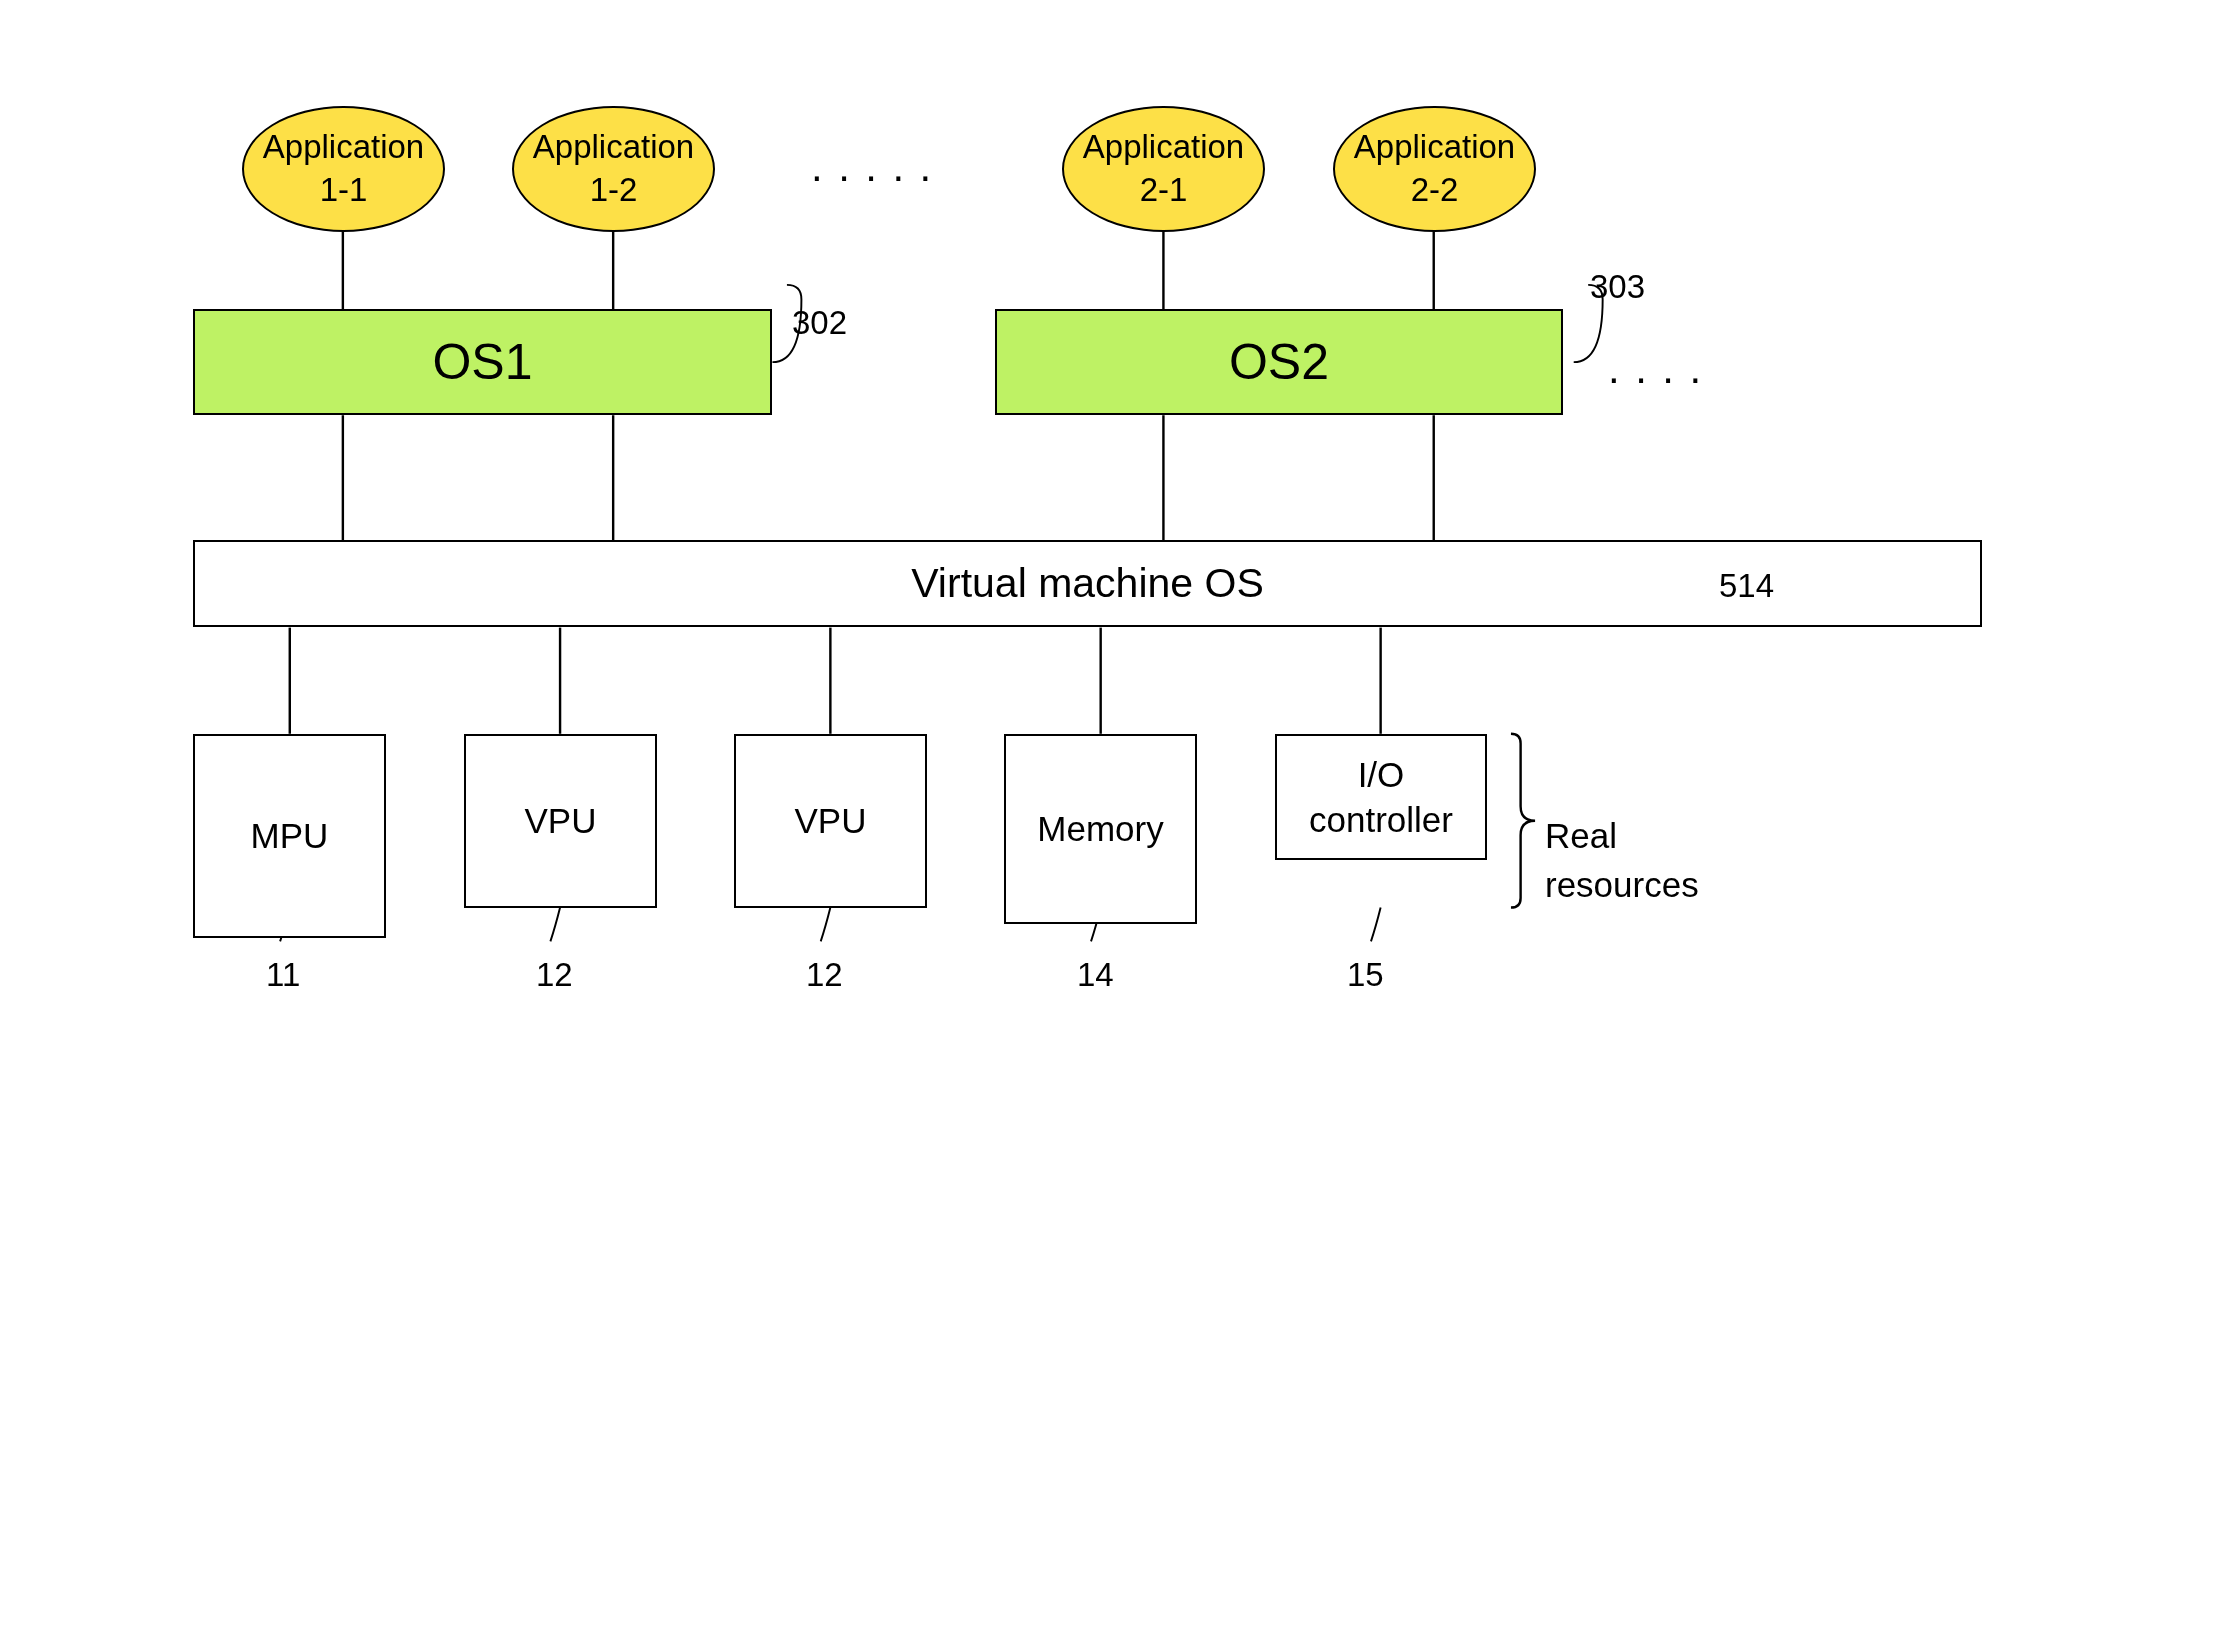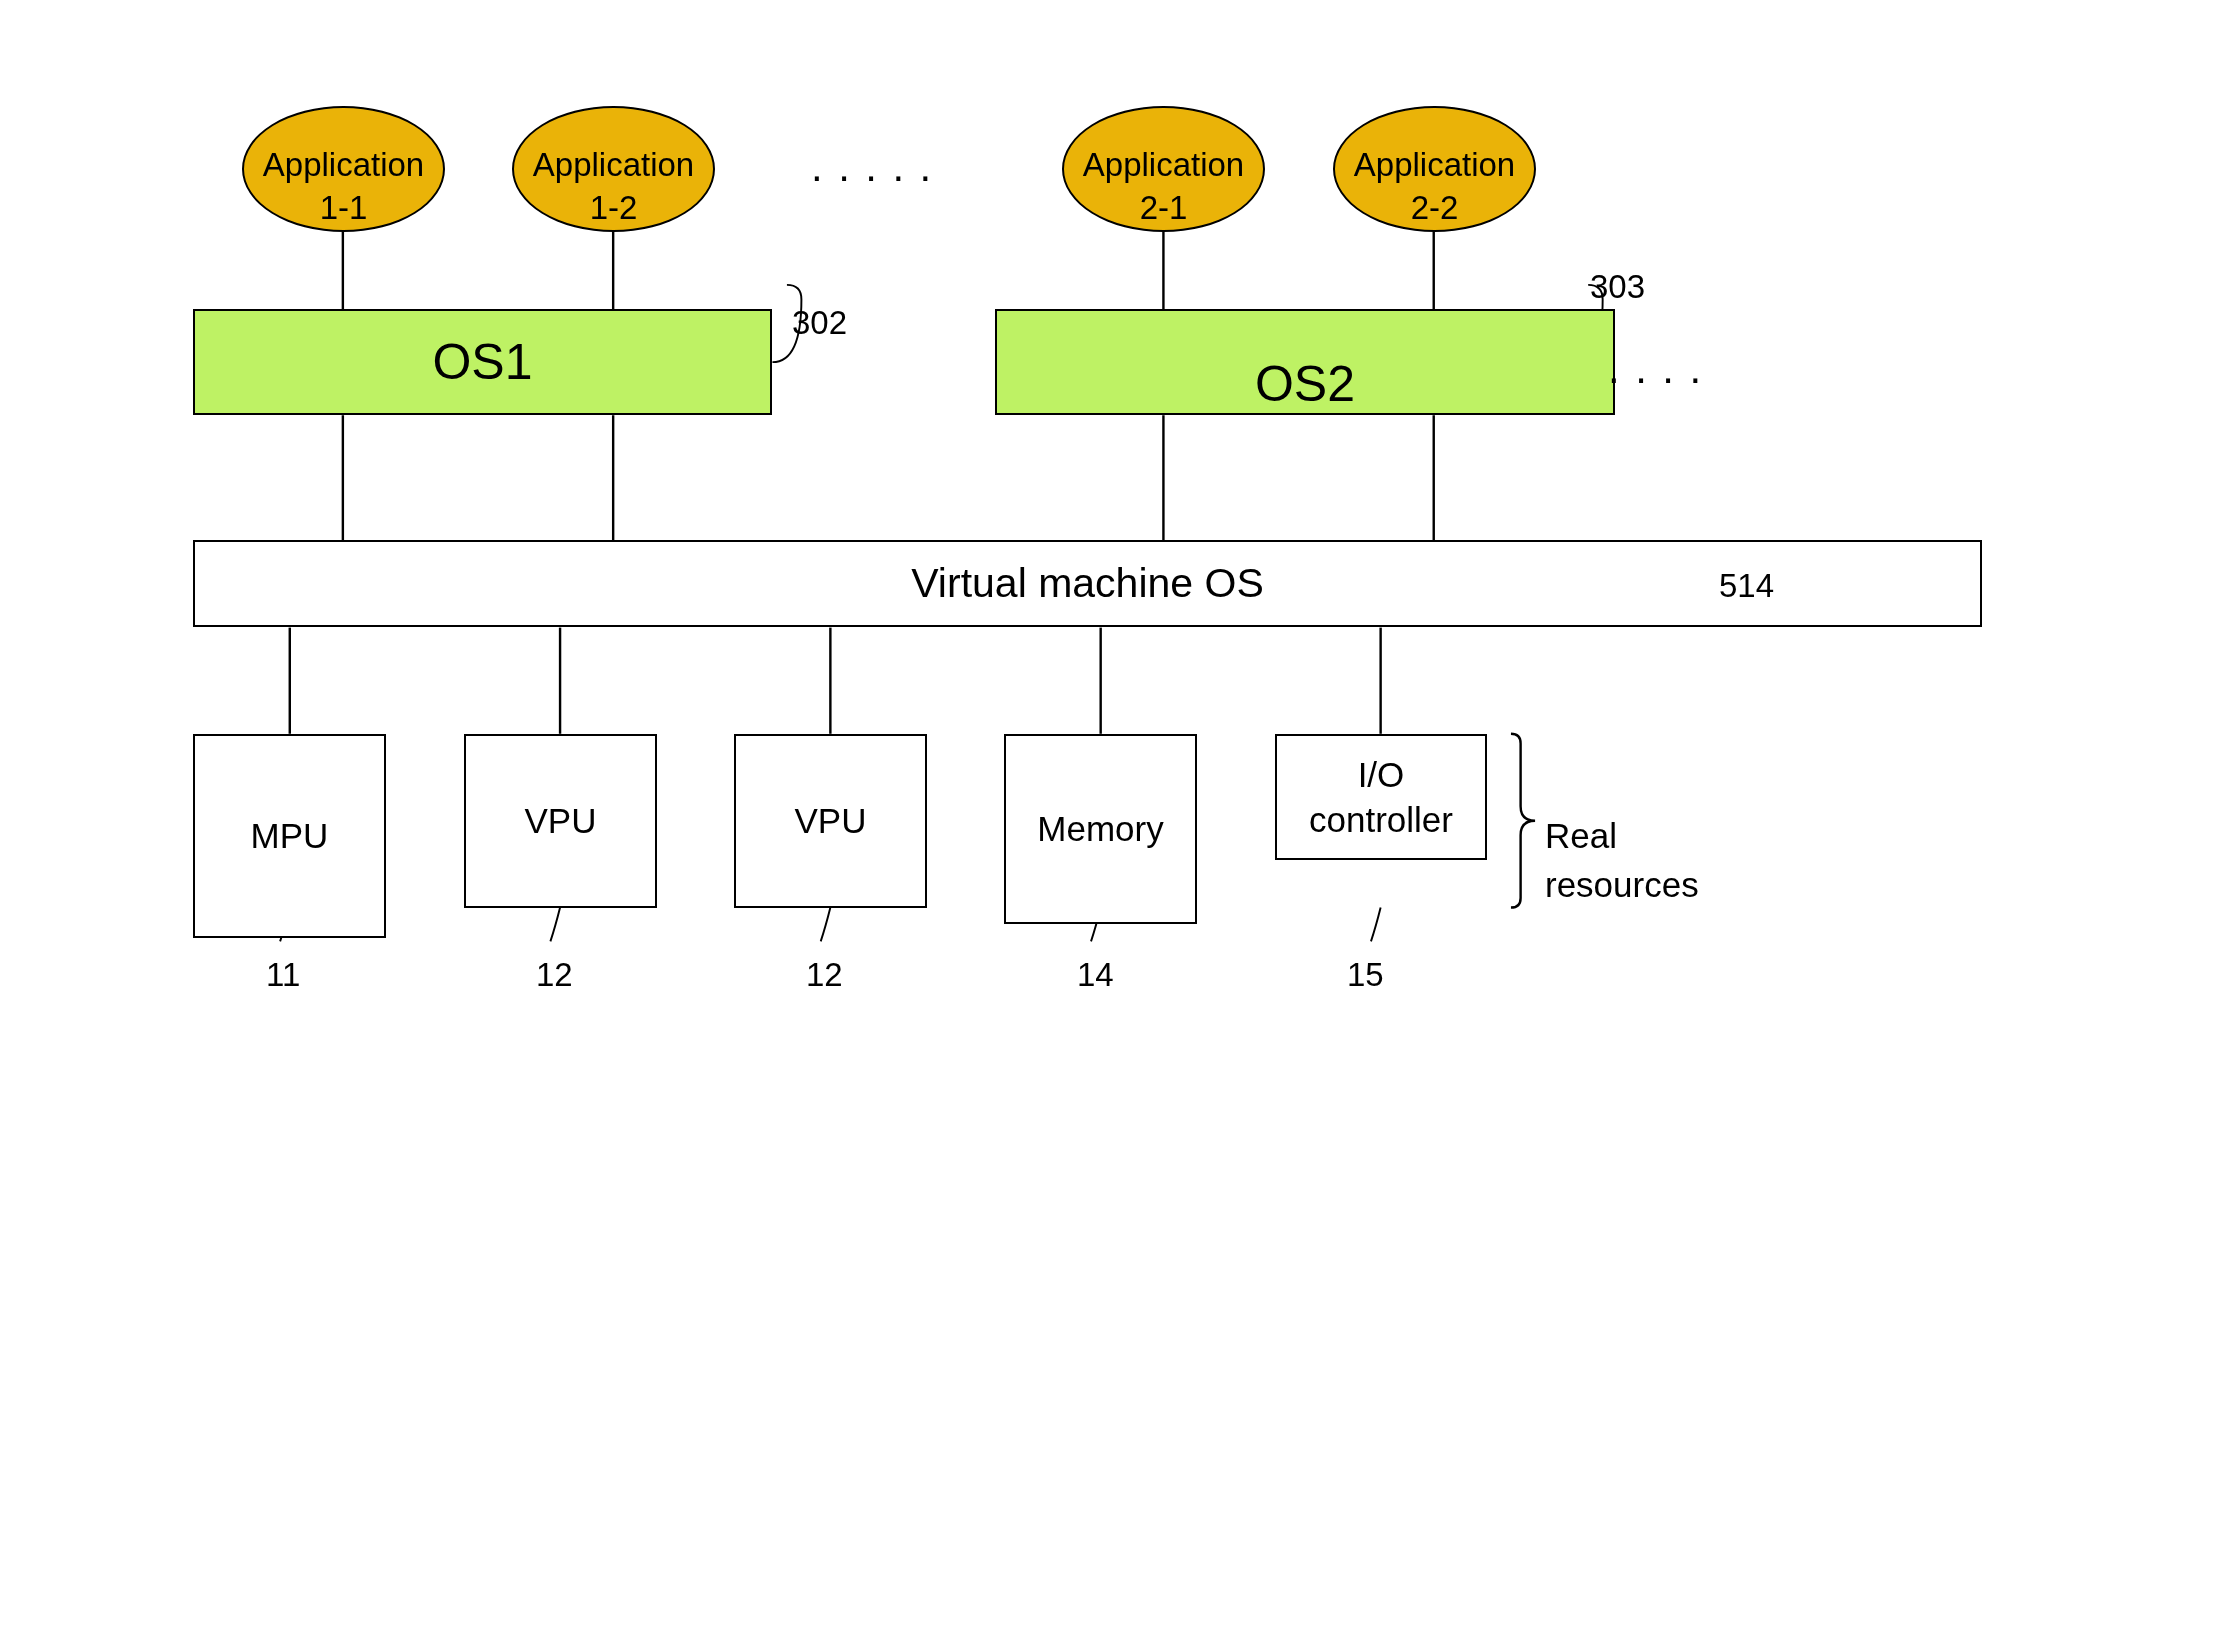--- a/index.html
+++ b/index.html
@@ -19,26 +19,26 @@
       width: 1979px;
       height: 1497px;
     }
 
     
     .ellipse {
       position: absolute;
       border: 2.9px solid #000;
       border-radius: 50%;
       display: flex;
-      align-items: flex-end;
+      align-items: center;
       justify-content: center;
       text-align: center;
       font-size: 33px;
       line-height: 1.3;
-      background: #eab308;
+      background: #fde047;
     }
 
     
     .os-box {
       position: absolute;
       border: 2.9px solid #000;
       display: flex;
       align-items: center;
       justify-content: center;
       font-size: 50px;
@@ -161,21 +161,21 @@
   </div>
 
   <div class="dots-label" style="left:695px;top:66px;">
     <span>. . . . .</span>
   </div>
 
   <div class="os-box" style="left:77px;top:232px;width:579px;height:106px;">
     <span>OS1</span>
   </div>
 
-  <div class="os-box" style="left:879px;top:232px;width:620px;height:106px;align-items:flex-end;">
+  <div class="os-box" style="left:879px;top:232px;width:568px;height:106px;">
     <span>OS2</span>
   </div>
 
   <div class="dots-label" style="left:1492px;top:268px;">
     <span>. . . .</span>
   </div>
 
   <div class="label" style="left:676px;top:191px;margin-top:36px;">
     <span>302</span>
   </div>

